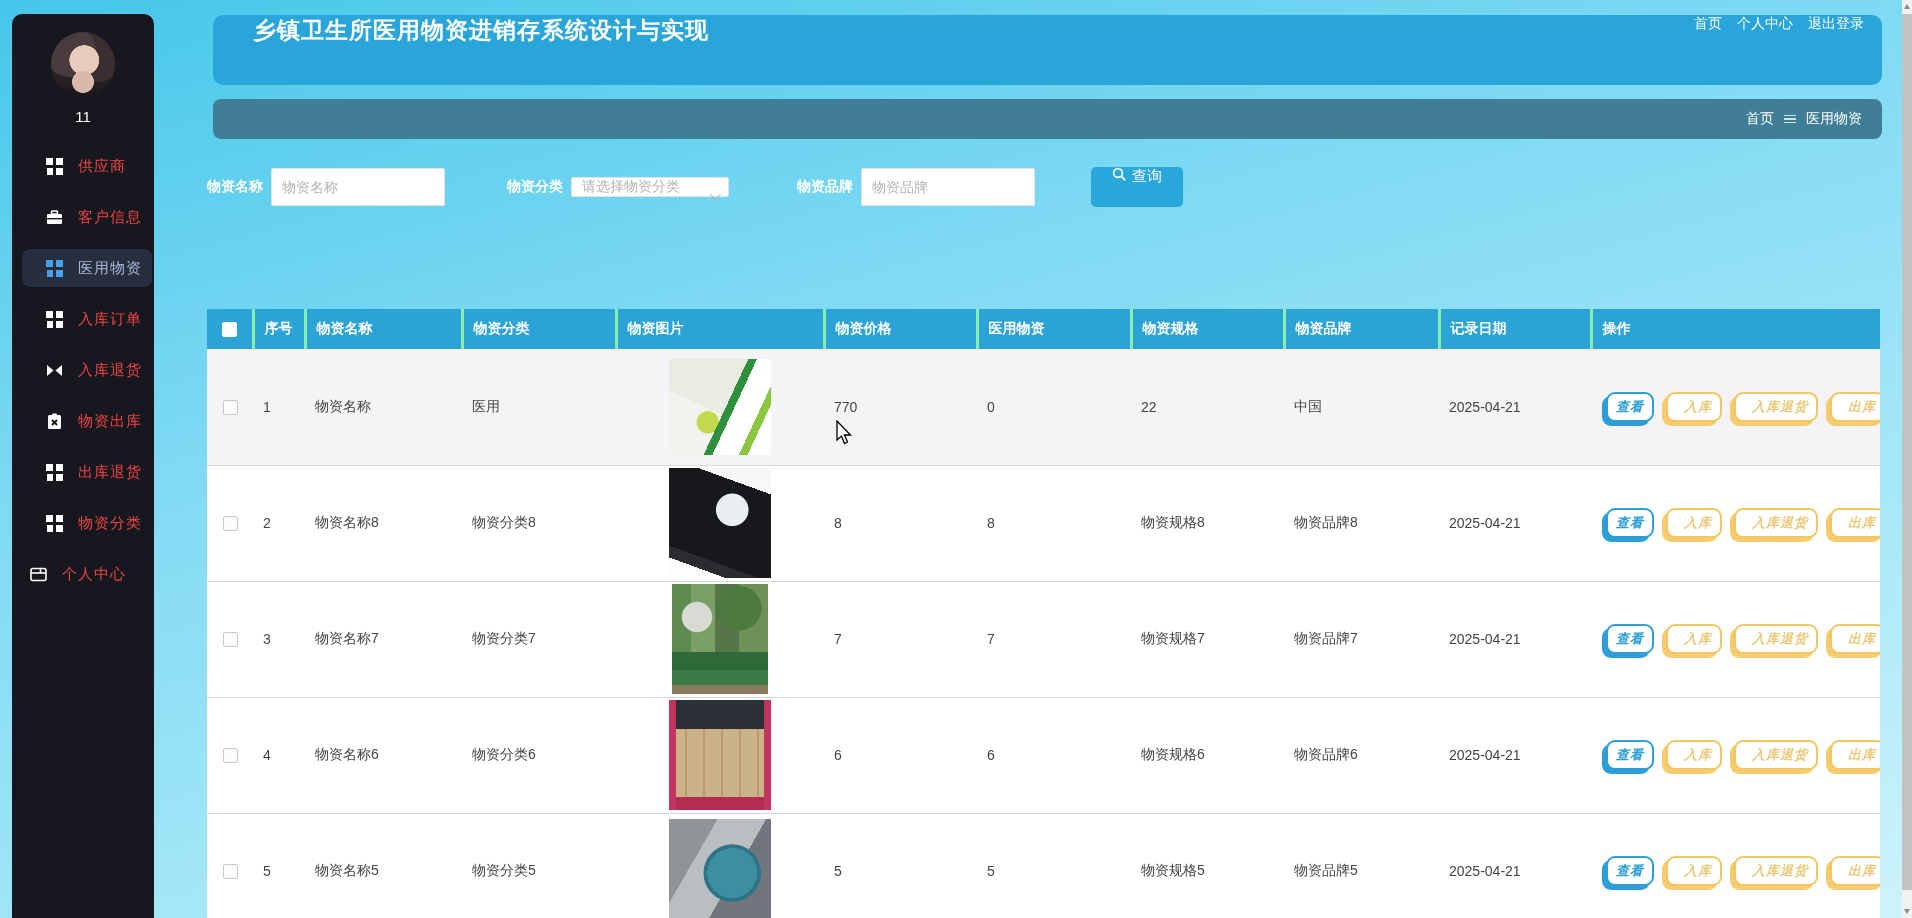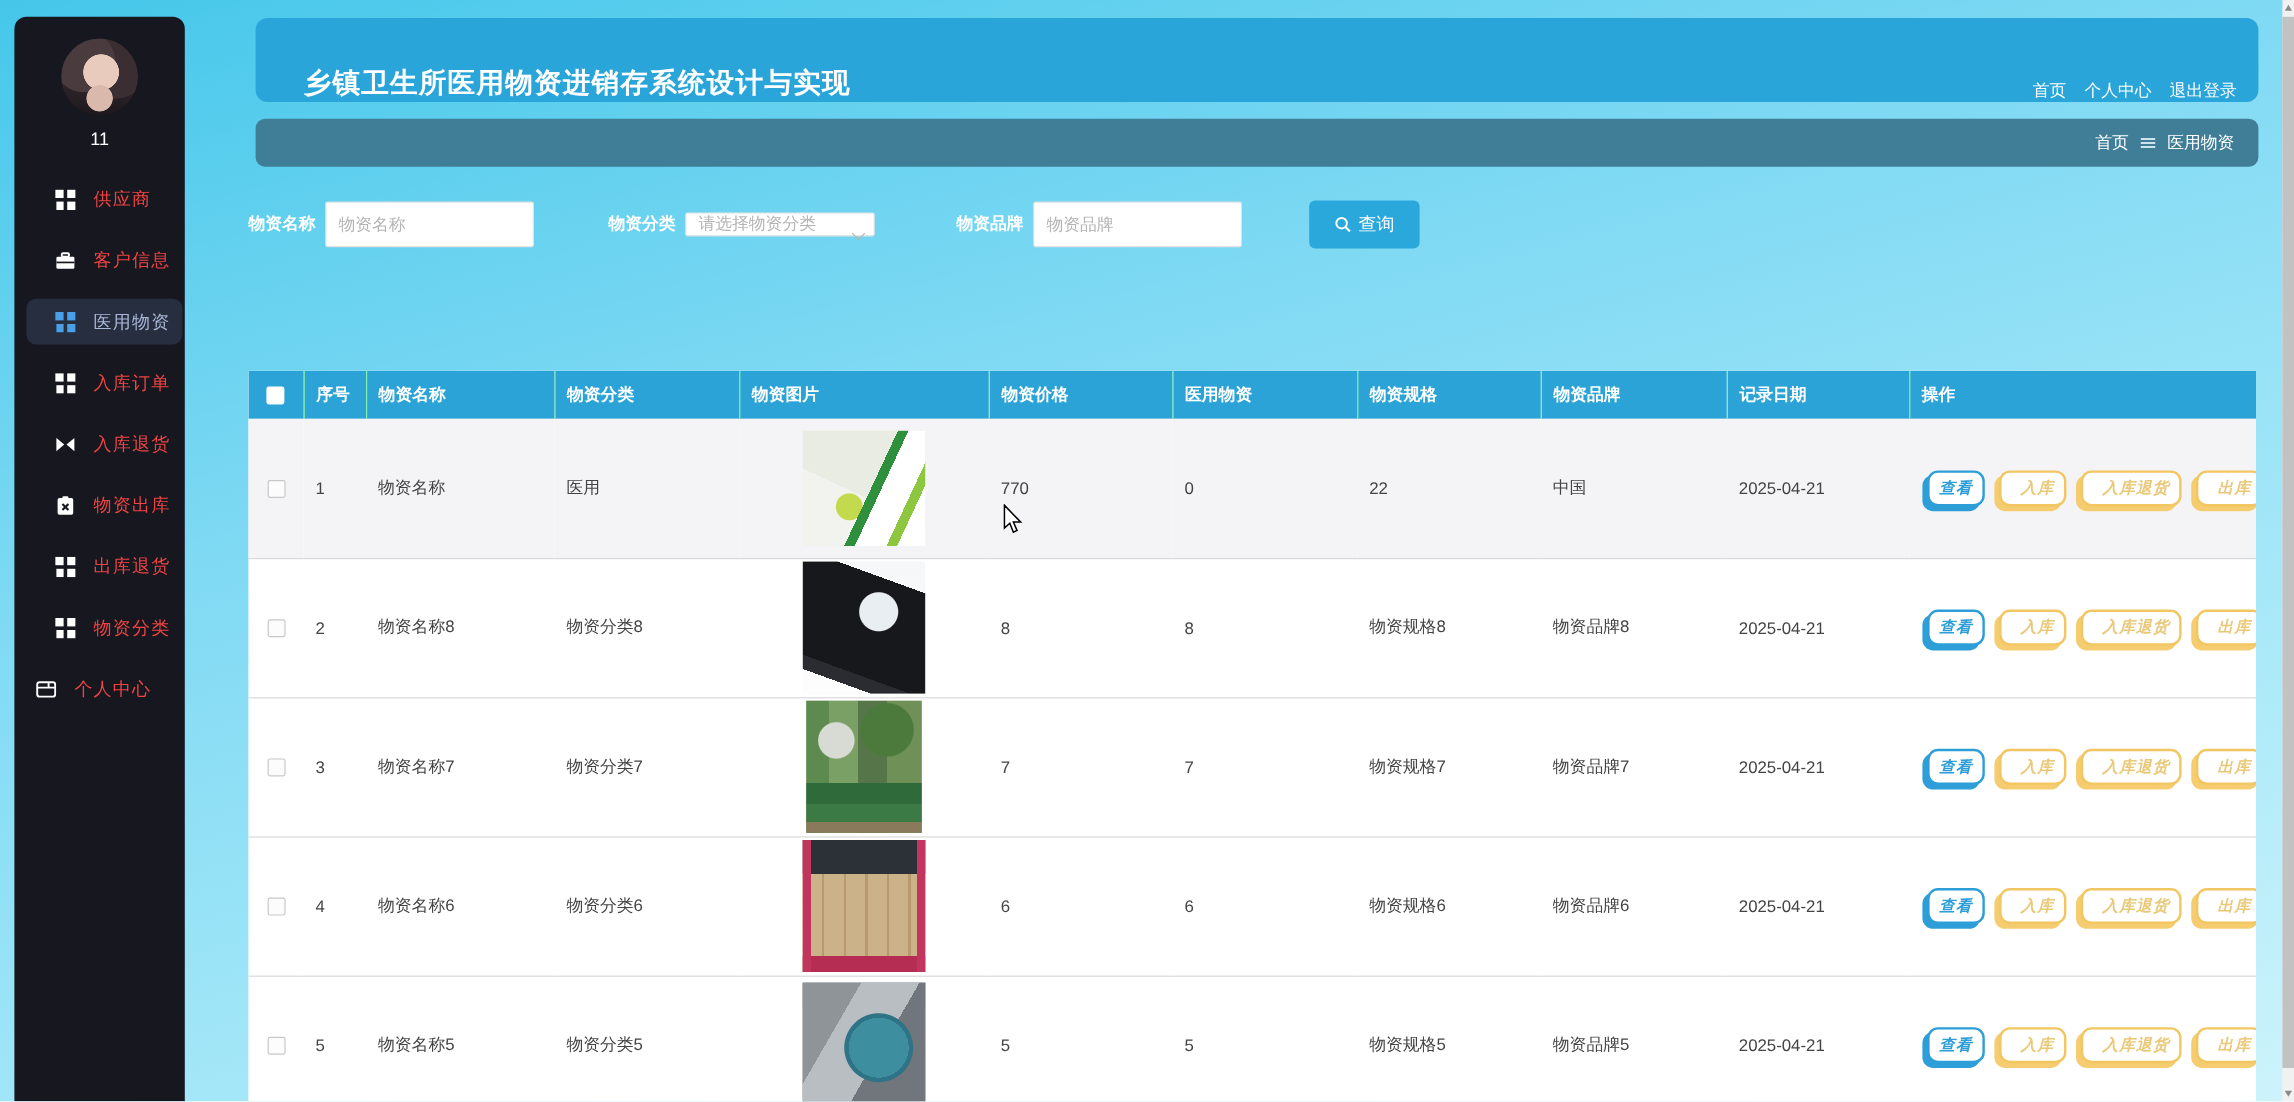--- a/index.html
+++ b/index.html
@@ -24,21 +24,21 @@
                padding-left:24px; cursor:pointer; border-radius:8px; }
   .menu-item .mi-label { font-size:15px; margin-left:15px; color:#ef4444; letter-spacing:1px; }
   .menu-item.selected { background:#272e40; }
   .menu-item.selected .mi-label { color:#a9b7d6; }
   .menu-item.personal { padding-left:10px; margin-left:8px; }
   .mi-icon { width:17px; height:17px; display:inline-flex; }
   .mi-icon svg { width:17px; height:17px; }
 
   
   .topbar { position:absolute; left:213px; top:15px; width:1669px; height:70px;
-            background:#29a5da; border-radius:10px; display:flex; align-items:flex-end; }
+            background:#29a5da; border-radius:10px; display:flex; align-items:flex-start; }
   .page-title { color:#ffffff; font-size:23px; font-weight:bold; letter-spacing:1px; padding-left:40px; }
   .topnav { margin-left:auto; padding-right:18px; display:flex; gap:15px; }
   .topnav a { color:#ffffff; font-size:14px; text-decoration:none; cursor:pointer; }
 
   
   .breadcrumb { position:absolute; left:213px; top:99px; width:1669px; height:40px;
                 background:#3f7e96; border-radius:8px; display:flex; align-items:center;
                 justify-content:flex-end; padding-right:20px; color:#fff; font-size:14px; }
   .breadcrumb .bc-home { cursor:pointer; }
   .bc-sep { display:inline-block; width:12px; height:9px; margin:0 10px;
@@ -53,31 +53,31 @@
              border-radius:2px; font-size:14px; padding:0 10px; color:#555; outline:none; }
   .s-input::placeholder { color:#b4b4b4; }
   .s-select { width:158px; height:20px; background:#ffffff; border:1px solid #e2e2e2;
               border-radius:2px; display:flex; align-items:center; padding:0 10px;
               color:#b4b4b4; font-size:14px; cursor:pointer; position:relative; }
   .s-select .chev { position:absolute; right:10px; top:14px; width:8px; height:8px;
                     border-right:1.5px solid #b4b4b4; border-bottom:1.5px solid #b4b4b4;
                     transform:rotate(45deg) translateY(-2px); }
   .gap1{width:62px;} .gap2{width:68px;}
   .search-btn { margin-left:56px; width:92px; height:40px; background:#2aa7db; border:none;
-                border-radius:5px; color:#fff; font-size:15px; display:flex; align-items:center;
+                border-radius:5px; color:#fff; font-size:15px; display:flex; align-items:flex-start;
                 justify-content:center; gap:6px; cursor:pointer; }
   .search-btn svg { width:14px; height:14px; }
 
   
   .tablewrap { position:absolute; left:207px; top:309px; width:1673px; height:609px;
                background:#ffffff; overflow:hidden; }
   table { border-collapse:collapse; width:1673px; table-layout:fixed; }
   thead tr { height:40px; background:#2ba3d6; }
   th { color:#ffffff; font-size:14px; font-weight:600; text-align:left; padding-left:10px;
-       border-right:1px solid #86efac; }
+       border-right:3px solid #86efac; }
   th:last-child { border-right:none; }
   th.chk, td.chk { text-align:center; padding-left:0; }
   tbody tr { height:116px; border-bottom:1px solid #d9d9d9; }
   tbody tr.hovered { background:#f4f4f6; }
   td { font-size:14px; color:#444; padding-left:10px; }
   td.imgcell { padding-left:0; text-align:center; }
   .pimg { display:inline-block; vertical-align:middle; }
 
   
   .pimg-medicine { width:102px; height:96px;

